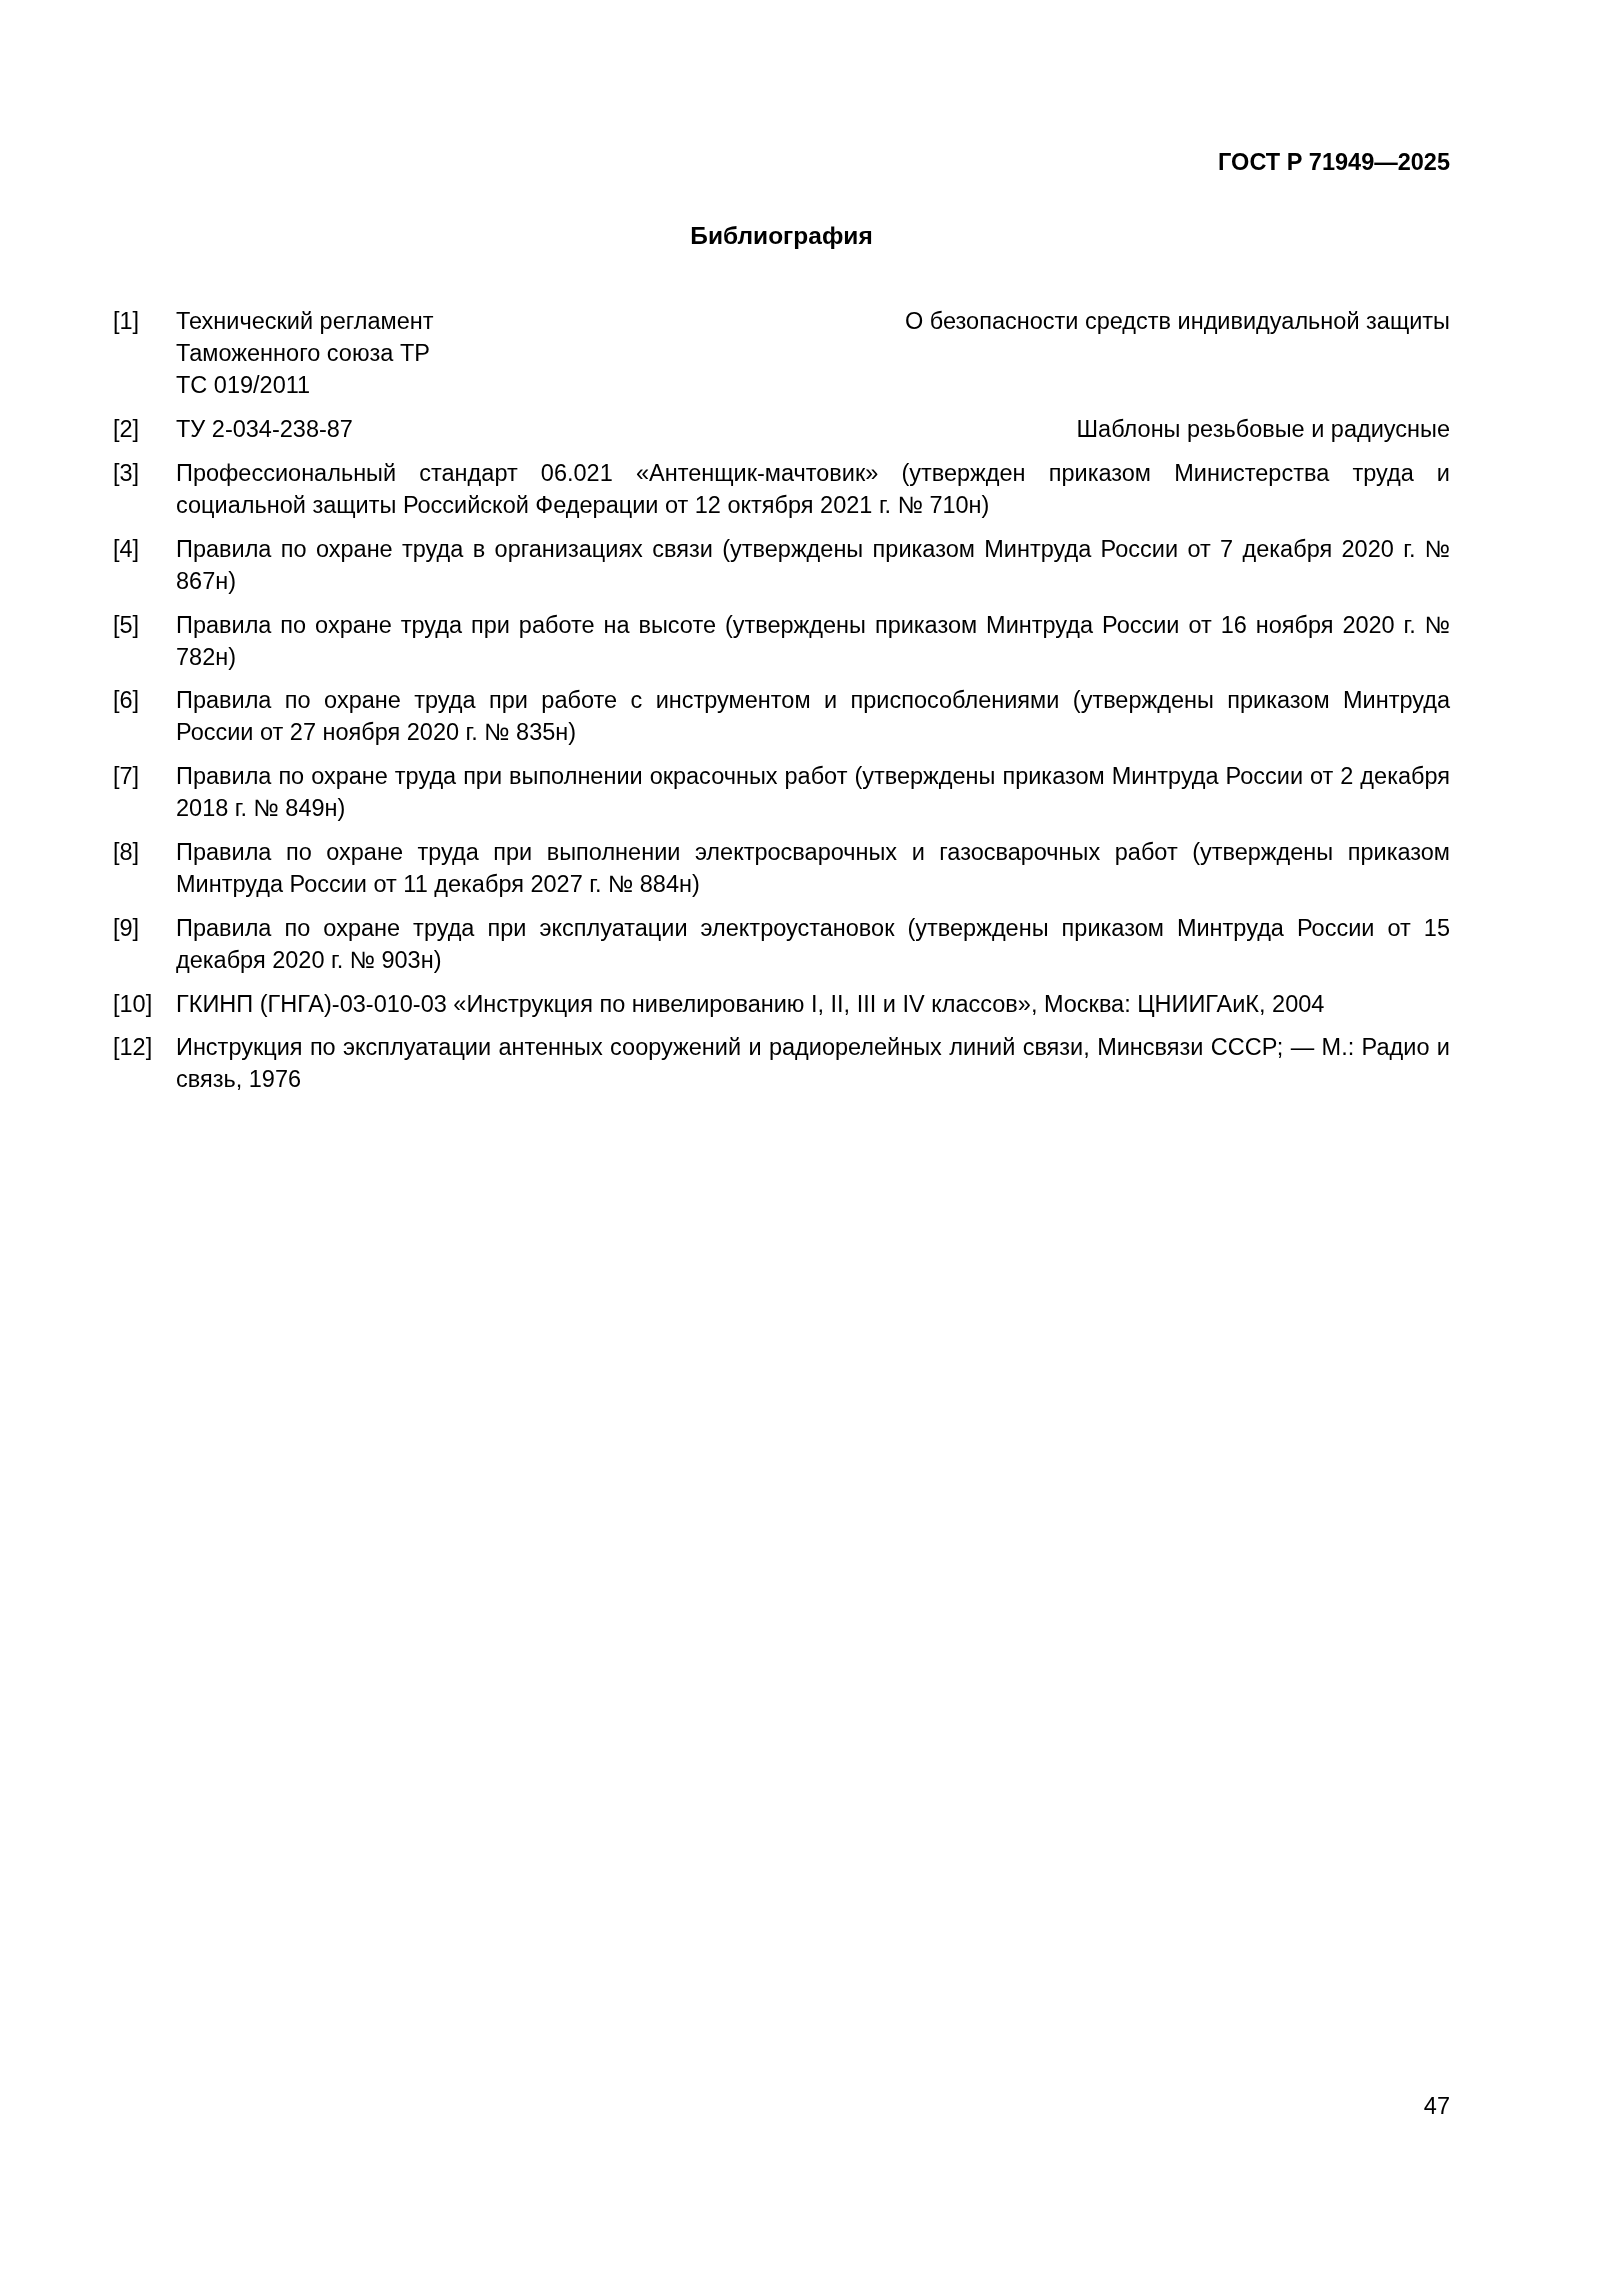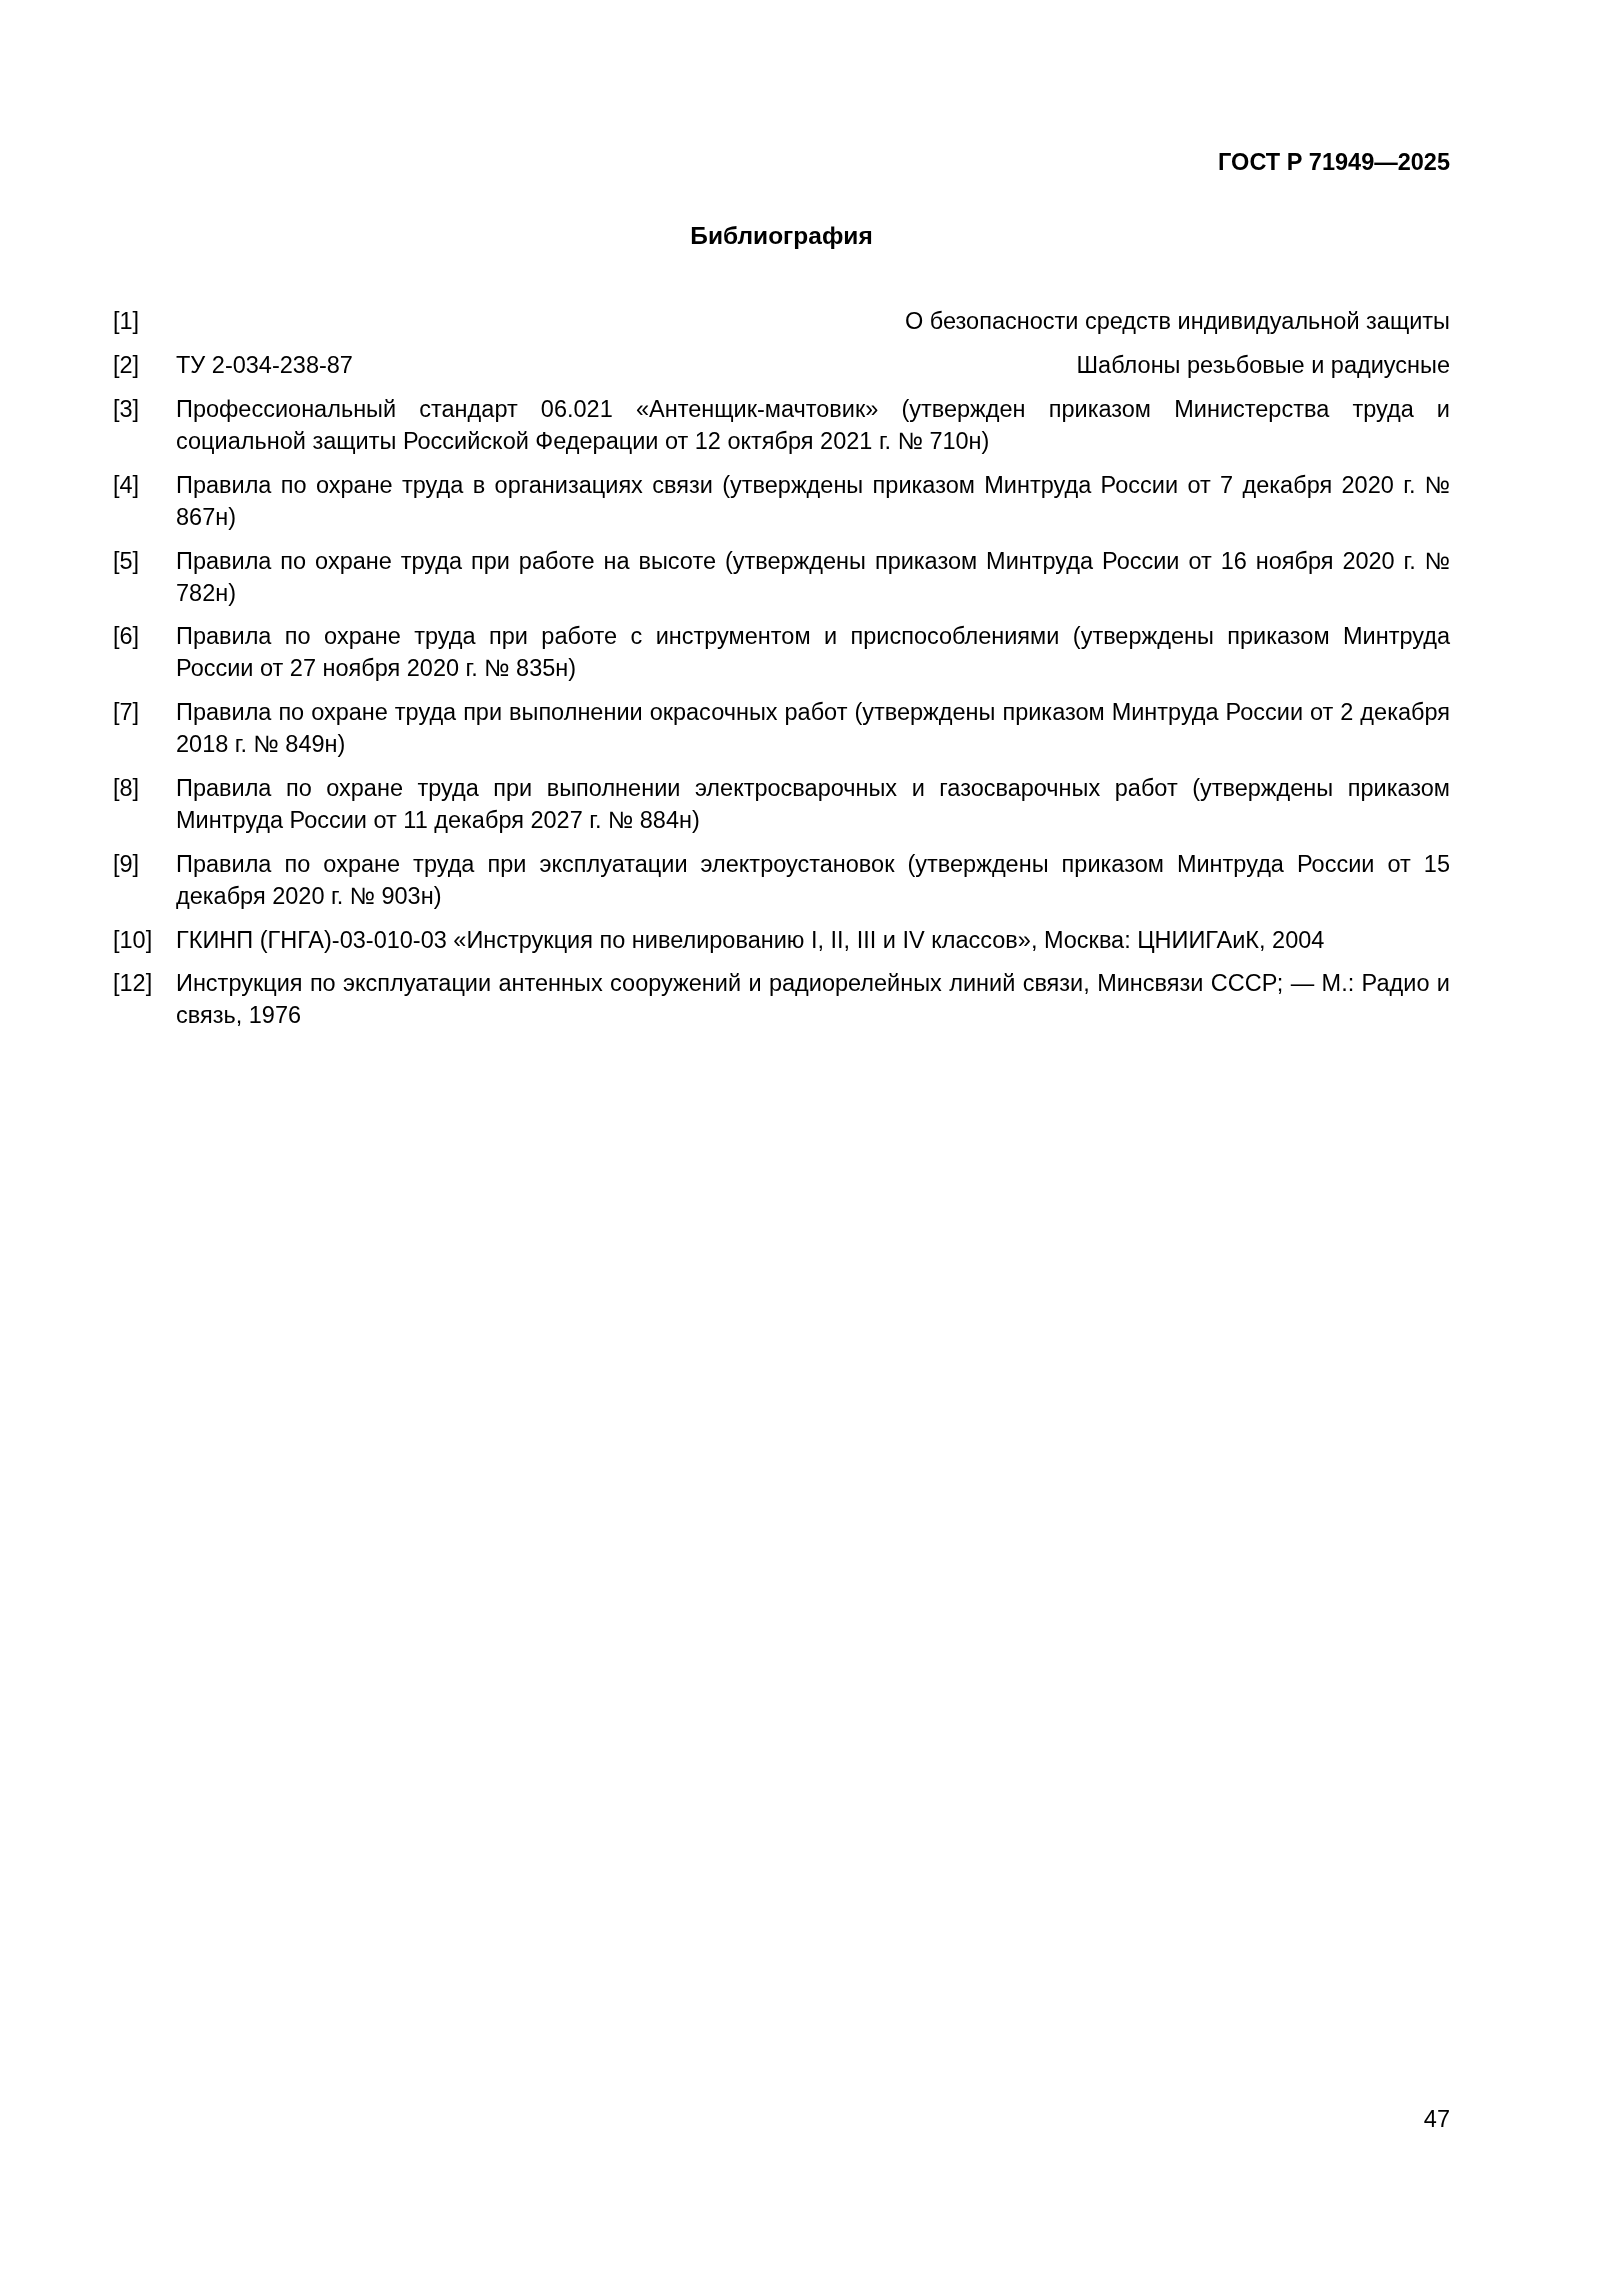--- a/index.html
+++ b/index.html
@@ -52,38 +52,39 @@
   .entry .text {
     flex: 1 1 auto;
     text-align: justify;
   }
   .entry.twocol .text {
     text-align: right;
   }
   .page-number {
     position: absolute;
     right: 171px;
-    bottom: 160px;
+    bottom: 173px;
     font-size: 23.5px;
     line-height: 27.4px;
   }
 </style>
 </head>
 <body>
 
 <div class="page">
 
   <div class="doc-header">ГОСТ Р 71949—2025</div>
 
   <div class="doc-title">Библиография</div>
 
   <div class="entries">
 
     <div class="entry twocol">
       <div class="num">[1]</div>
+      <div class="label">Технический регламент Таможенного союза ТР ТС 019/2011</div>
       <div class="text">О безопасности средств индивидуальной защиты</div>
     </div>
 
     <div class="entry twocol">
       <div class="num">[2]</div>
       <div class="label">ТУ 2-034-238-87</div>
       <div class="text">Шаблоны резьбовые и радиусные</div>
     </div>
 
     <div class="entry">

